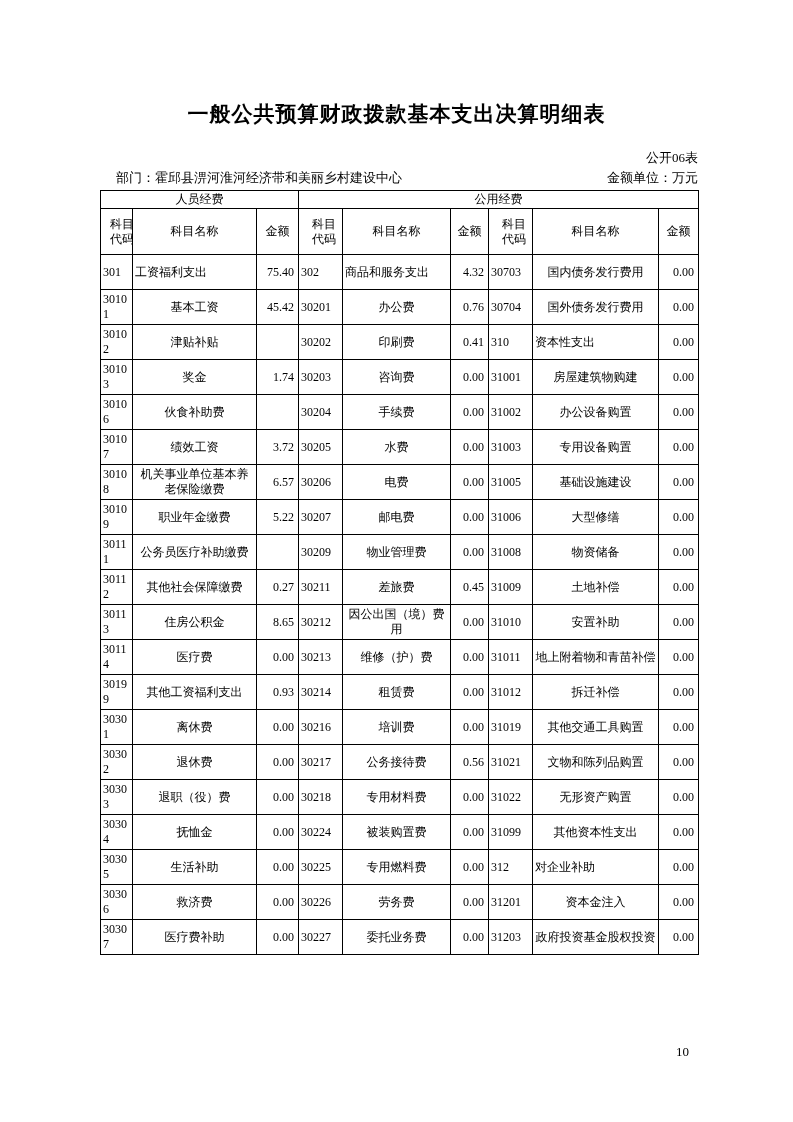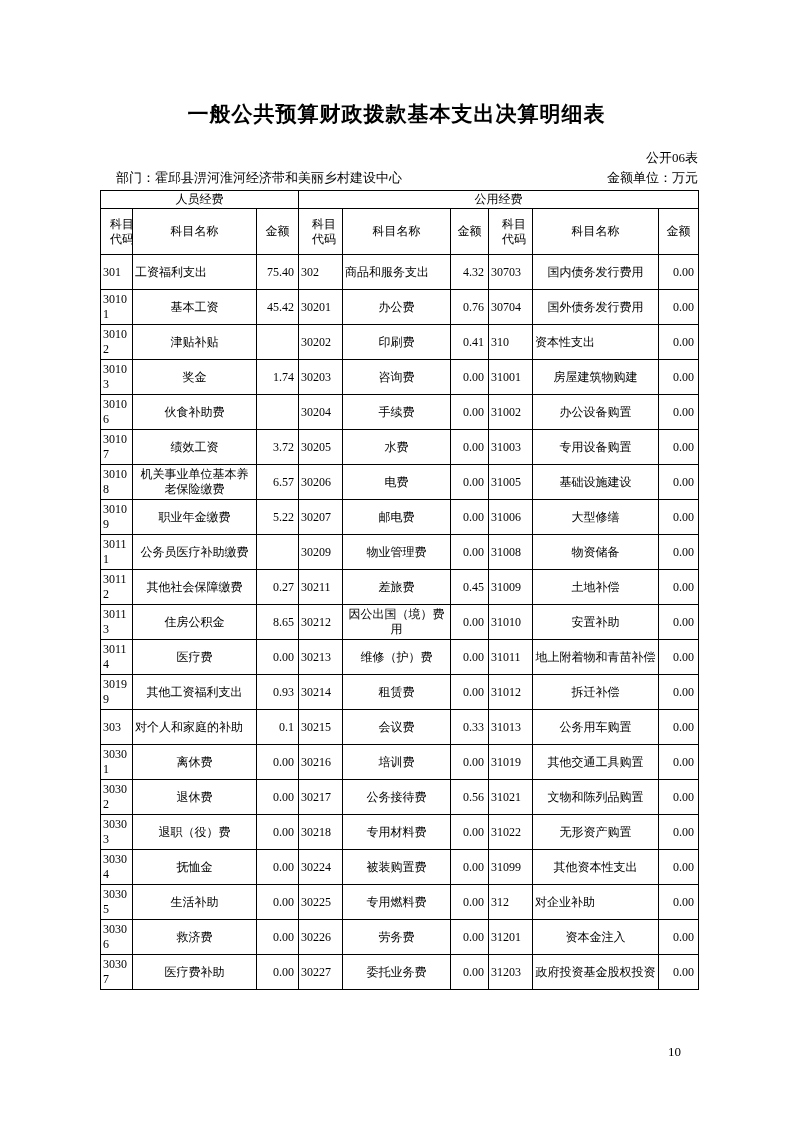--- a/index.html
+++ b/index.html
@@ -35,21 +35,21 @@
     overflow: hidden;
   }
   thead tr.group th { height: 17px; text-align: center; }
   thead tr.cols th { height: 46px; text-align: center; }
   tbody td { height: 35px; }
   td.code { text-align: left; word-break: break-all; padding: 1px 1px 1px 2px; }
   td.name { text-align: center; }
   td.name.top { text-align: left; }
   td.amount { text-align: right; padding-right: 4px; }
   .vh { display: inline-block; width: 2em; margin-left: 7px; }
-  .page-number { position: absolute; right: 112px; bottom: 62px; font-size: 13px; }
+  .page-number { position: absolute; right: 104px; bottom: 62px; font-size: 13px; }
 </style>
 </head>
 <body>
 
 <div class="page">
   <h1 class="title">一般公共预算财政拨款基本支出决算明细表</h1>
 
   <div class="content">
     <div class="table-label">公开06表</div>
     <div class="meta-row">
@@ -224,31 +224,20 @@
             <td class="name">其他工资福利支出</td>
             <td class="amount">0.93</td>
             <td class="code">30214</td>
             <td class="name">租赁费</td>
             <td class="amount">0.00</td>
             <td class="code">31012</td>
             <td class="name">拆迁补偿</td>
             <td class="amount">0.00</td>
           </tr>
           <tr>
-            <td class="code">303</td>
-            <td class="name top">对个人和家庭的补助</td>
-            <td class="amount">0.1</td>
-            <td class="code">30215</td>
-            <td class="name">会议费</td>
-            <td class="amount">0.33</td>
-            <td class="code">31013</td>
-            <td class="name">公务用车购置</td>
-            <td class="amount">0.00</td>
-          </tr>
-          <tr>
             <td class="code">30301</td>
             <td class="name">离休费</td>
             <td class="amount">0.00</td>
             <td class="code">30216</td>
             <td class="name">培训费</td>
             <td class="amount">0.00</td>
             <td class="code">31019</td>
             <td class="name">其他交通工具购置</td>
             <td class="amount">0.00</td>
           </tr>

